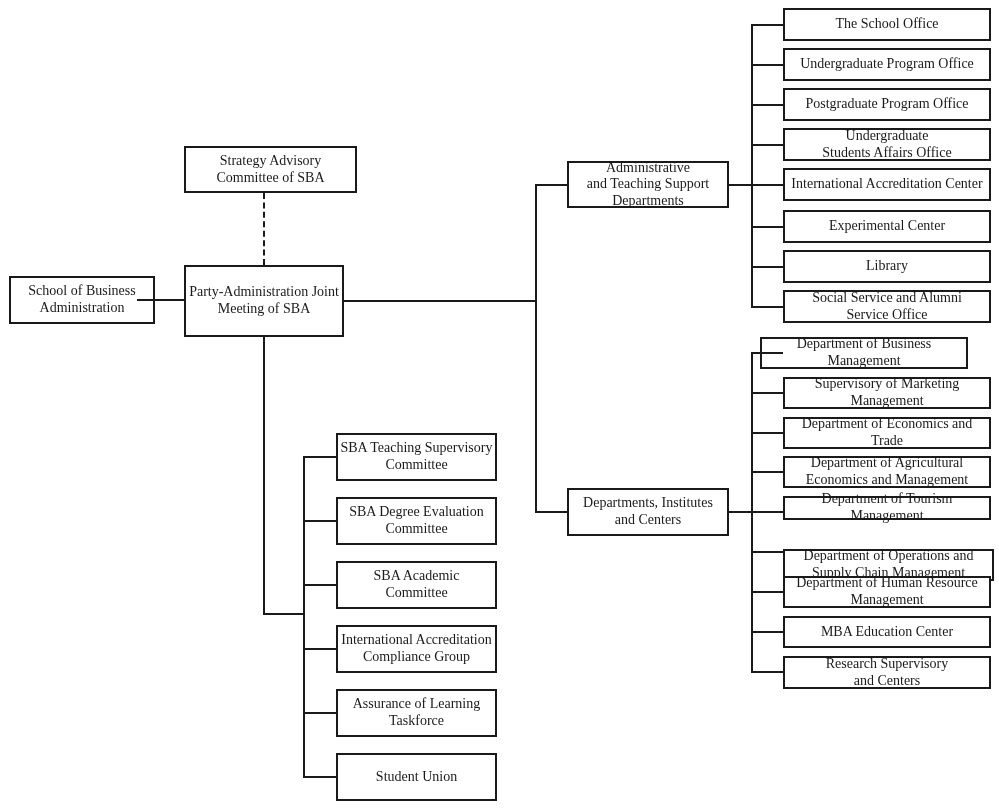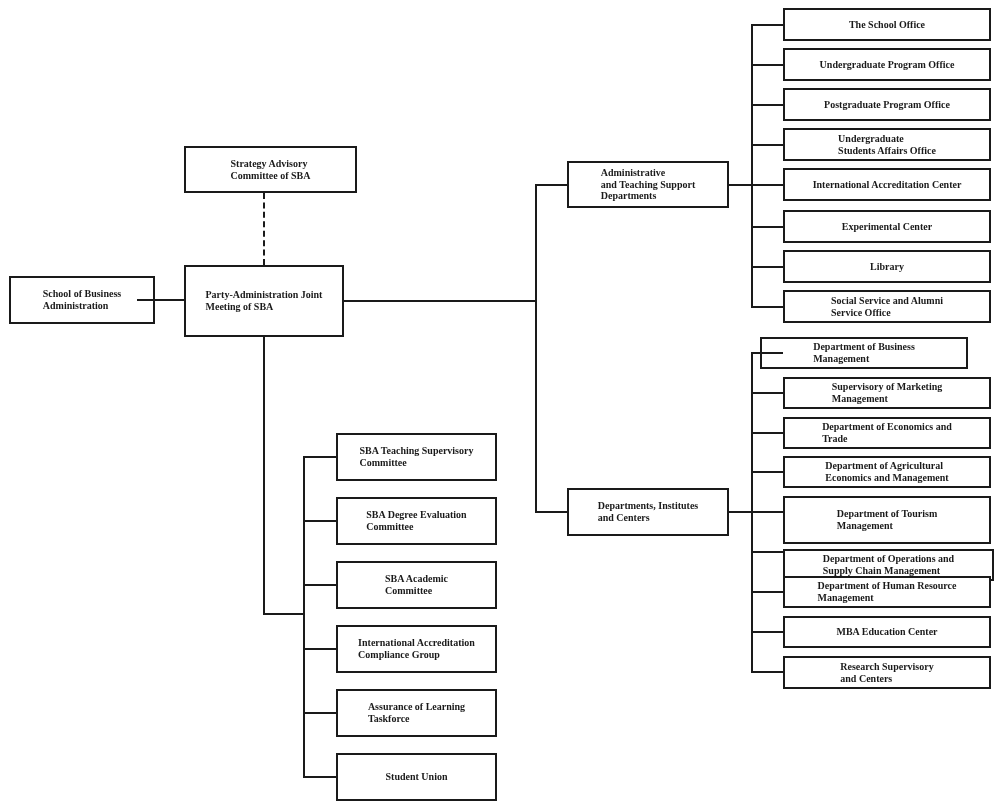--- a/index.html
+++ b/index.html
@@ -4,22 +4,22 @@
 <style>
   :root { --line:#1a1a1a; --bg:#ffffff; --fill:#ffffff; --text:#1a1a1a; }
   * { box-sizing: border-box; }
   html,body { margin:0; padding:0; background:var(--bg); }
   .canvas {
     position:relative; width:999px; height:809px; background:var(--bg);
     font-family:"Liberation Serif", serif; color:var(--text); overflow:hidden;
   }
   .box {
     position:absolute; display:flex; align-items:center; justify-content:center;
-    text-align:left; border:2px solid var(--line); background:var(--fill);
-    font-size:10px; line-height:1.18; white-space:pre;font-weight:bold;
+    text-align:center; border:2px solid var(--line); background:var(--fill);
+    font-size:14px; line-height:1.18; white-space:pre;
   }
   .hline { position:absolute; height:2px; background:var(--line); }
   .vline { position:absolute; width:2px; background:var(--line); }
   .vdash { position:absolute; width:0; border-left:2px dashed var(--line); }
 </style>
 </head>
 <body>
 
 <div class="canvas">
 
@@ -51,21 +51,21 @@
 Service Office</div>
 
   <div class="box" style="left:760px;top:337px;width:208px;height:32px">Department of Business
 Management</div>
   <div class="box" style="left:783px;top:377px;width:208px;height:32px">Supervisory of Marketing
 Management</div>
   <div class="box" style="left:783px;top:417px;width:208px;height:32px">Department of Economics and
 Trade</div>
   <div class="box" style="left:783px;top:456px;width:208px;height:32px">Department of Agricultural
 Economics and Management</div>
-  <div class="box" style="left:783px;top:496px;width:208px;height:48px">Department of Tourism
+  <div class="box" style="left:783px;top:496px;width:208px;height:24px">Department of Tourism
 Management</div>
   <div class="box" style="left:783px;top:549px;width:211px;height:32px">Department of Operations and
 Supply Chain Management</div>
   <div class="box" style="left:783px;top:576px;width:208px;height:32px">Department of Human Resource
 Management</div>
   <div class="box" style="left:783px;top:616px;width:208px;height:32px">MBA Education Center</div>
   <div class="box" style="left:783px;top:656px;width:208px;height:33px">Research Supervisory
 and Centers</div>
 
   <div class="box" style="left:336px;top:433px;width:161px;height:48px">SBA Teaching Supervisory

